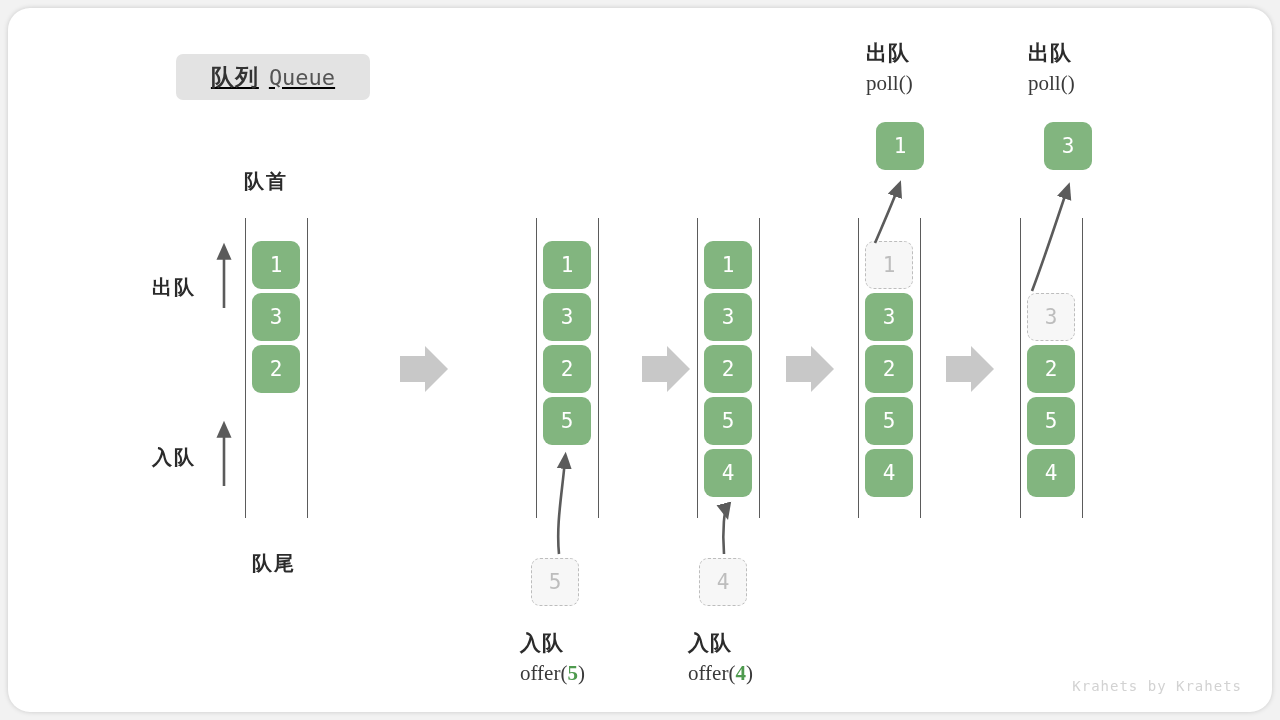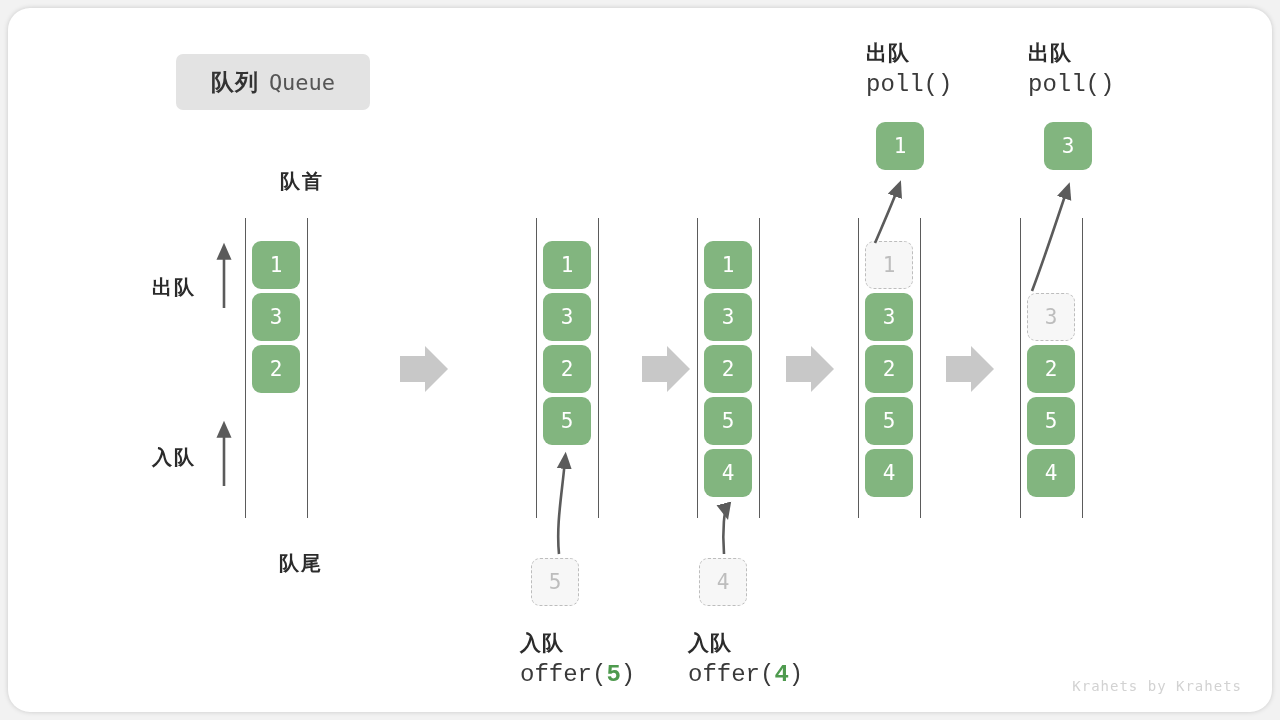--- a/index.html
+++ b/index.html
@@ -30,27 +30,28 @@
     box-shadow: 0 0 5px rgba(0,0,0,0.17);
     box-sizing: border-box;
   }
 
   
   .title-badge {
     position: absolute;
     left: 168px;
     top: 46px;
     width: 194px;
-    height: 56px;
+    height: 46px;
     background: #e3e3e3;
     border-radius: 7px;
     display: flex;
     align-items: center;
     justify-content: center;
     gap: 10px;
+    text-decoration: underline;
   }
   .title-cn {
     font-size: 23px;
     font-weight: bold;
     color: #333333;
     letter-spacing: 1px;
   }
   .title-en {
     font-size: 22px;
     color: #555555;
@@ -59,21 +60,20 @@
 
   
   .abs { position: absolute; }
 
   .head-label, .tail-label {
     font-size: 20px;
     font-weight: bold;
     color: #2b2b2b;
     letter-spacing: 2px;
     white-space: nowrap;
-    margin-left: 36px;
   }
   .side-label {
     font-size: 20px;
     font-weight: bold;
     color: #2b2b2b;
     letter-spacing: 2px;
     white-space: nowrap;
   }
 
   
@@ -140,23 +140,23 @@
   }
   .op-caption .op-cn {
     display: block;
     font-size: 21px;
     font-weight: bold;
     color: #2b2b2b;
     letter-spacing: 1px;
   }
   .op-caption .op-code {
     display: block;
-    font-size: 24px;
+    font-size: 21px;
     color: #3a3a3a;
-    font-family: Liberation Mono, monospace;
+    font-family: Liberation Serif, serif;
   }
   .op-caption .op-arg { color: #4e9a4e; font-weight: bold; }
 
   
   #overlay {
     position: absolute;
     left: 0; top: 0;
     width: 1280px; height: 720px;
     pointer-events: none;
   }
@@ -176,21 +176,21 @@
 
 <div id="canvas">
   <div class="card">
 
     <div class="title-badge">
       <span class="title-cn">队列</span>
       <span class="title-en">Queue</span>
     </div>
 
     <div class="abs head-label" style="left:236px; top:160px;">队首</div>
-    <div class="abs tail-label" style="left:235px; top:542px;">队尾</div>
+    <div class="abs tail-label" style="left:244px; top:542px;">队尾</div>
 
     <div class="abs side-label" style="left:144px; top:266px;">出队</div>
     <div class="abs side-label" style="left:144px; top:436px;">入队</div>
 
     <div class="column" style="left:237px; top:210px;">
       <div class="rail left"></div>
       <div class="rail right"></div>
       <div class="cell filled" style="top:23px;">1</div>
       <div class="cell filled" style="top:75px;">3</div>
       <div class="cell filled" style="top:127px;">2</div>

